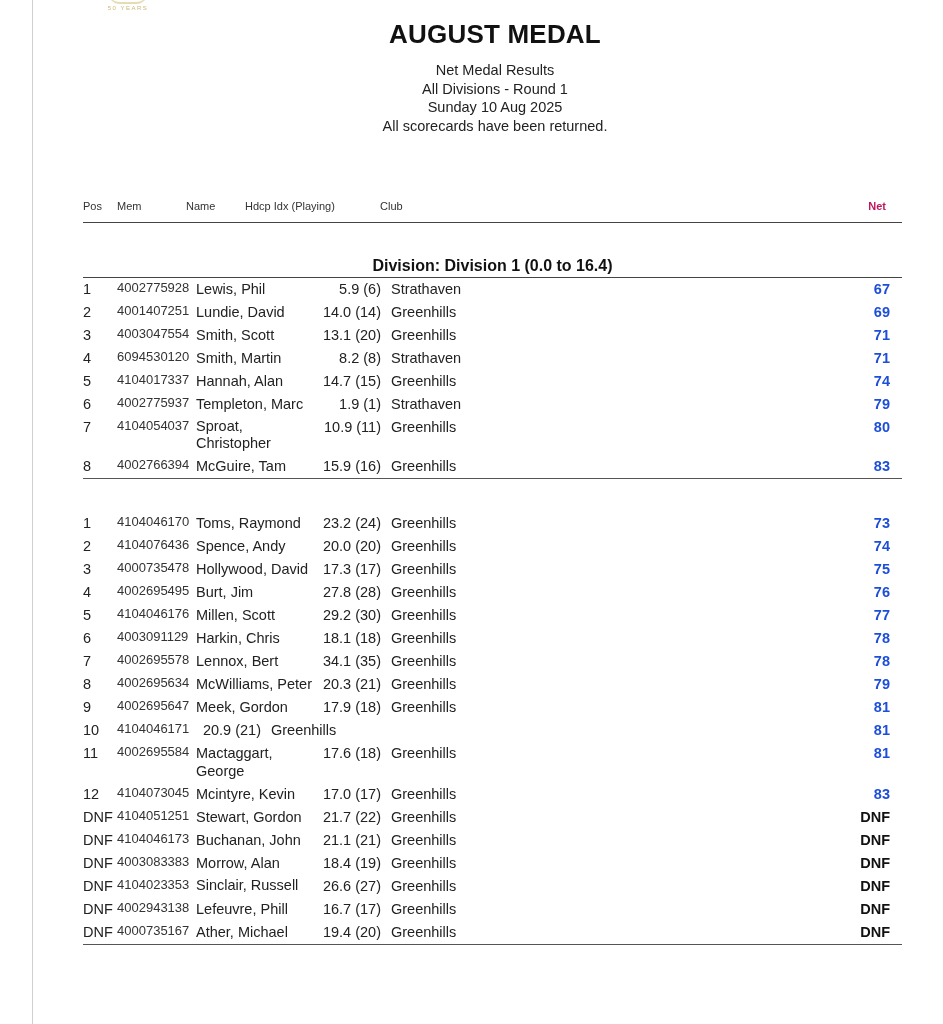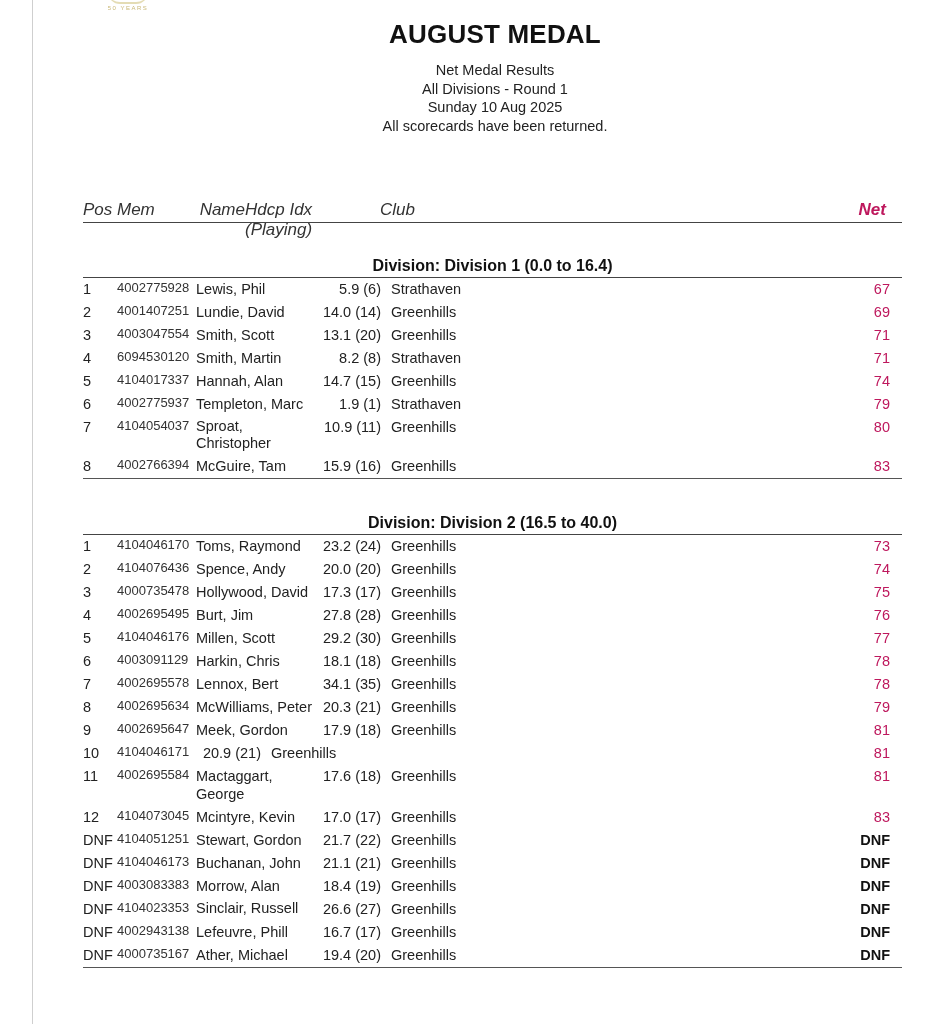--- a/index.html
+++ b/index.html
@@ -24,42 +24,42 @@
     font-size:6px; letter-spacing:1.5px; color:#c9b877; margin-top:1px;
   }
   .header { position:absolute; left:0; width:990px; top:19px; text-align:center; }
   .title { font-size:26px; font-weight:bold; color:#111; letter-spacing:0.2px; margin:0; }
   .sub { font-size:14.5px; line-height:18.5px; color:#222; }
   .sub-first { margin-top:11px; }
 
   .table-wrap { position:absolute; left:83px; top:200px; width:819px; }
   .col-head {
     display:flex; height:22px; align-items:flex-start;
-    border-bottom:1.5px solid #444; font-size:17px; color:#333;font-style:italic;
+    border-bottom:1.5px solid #444; font-size:11px; color:#333;
   }
   .c-pos { width:34px; flex:none; }
   .c-mem { width:79px; flex:none; }
   .c-name { width:120px; flex:none; }
   .c-hdcp { width:65px; flex:none; text-align:right; }
   .c-club { flex:1; padding-left:10px; }
   .c-net { width:40px; flex:none; text-align:right; padding-right:12px; }
-  .head-name { width:59px; flex:none;text-align:right; }
+  .head-name { width:59px; flex:none; }
   .head-hdcp { width:135px; flex:none; }
   .head-net { font-weight:bold; color:#be185d;text-align:center; }
 
   .division { margin-top:32px; }
   .division + .division { margin-top:33px; }
   .div-title {
     text-align:center; font-size:16px; font-weight:bold; color:#111;
     height:22px; line-height:22px; border-bottom:1.5px solid #444;
   }
   .row { display:flex; font-size:14.5px; line-height:18px; padding:2px 0 3px 0; color:#222; }
   .row .c-mem { font-size:13px; color:#333; padding-top:0; line-height:16px; }
   .row.tall .c-name { line-height:17px; }
-  .row .c-net { color:#be185d; }
+  .row .c-net { color:#1d4ed8;font-weight:bold; }
   .row .c-net.dnf { font-weight:bold; color:#111; }
   .div-end { border-bottom:1.5px solid #555; height:0; }
 </style>
 </head>
 <body>
 
 <div class="page-edge"></div>
 
 <div class="logo">
   <div class="crest"></div>
@@ -147,21 +147,20 @@
           <span class="c-pos">8</span>
           <span class="c-mem">4002766394</span>
           <span class="c-name">McGuire, Tam</span>
           <span class="c-hdcp">15.9 (16)</span>
           <span class="c-club">Greenhills</span>
           <span class="c-net">83</span>
         </div>
         <div class="div-end"></div>
       </div>
       <div class="division">
-        <div class="div-title">Division: Division 2 (16.5 to 40.0)</div>
         <div class="row">
           <span class="c-pos">1</span>
           <span class="c-mem">4104046170</span>
           <span class="c-name">Toms, Raymond</span>
           <span class="c-hdcp">23.2 (24)</span>
           <span class="c-club">Greenhills</span>
           <span class="c-net">73</span>
         </div>
         <div class="row">
           <span class="c-pos">2</span>

